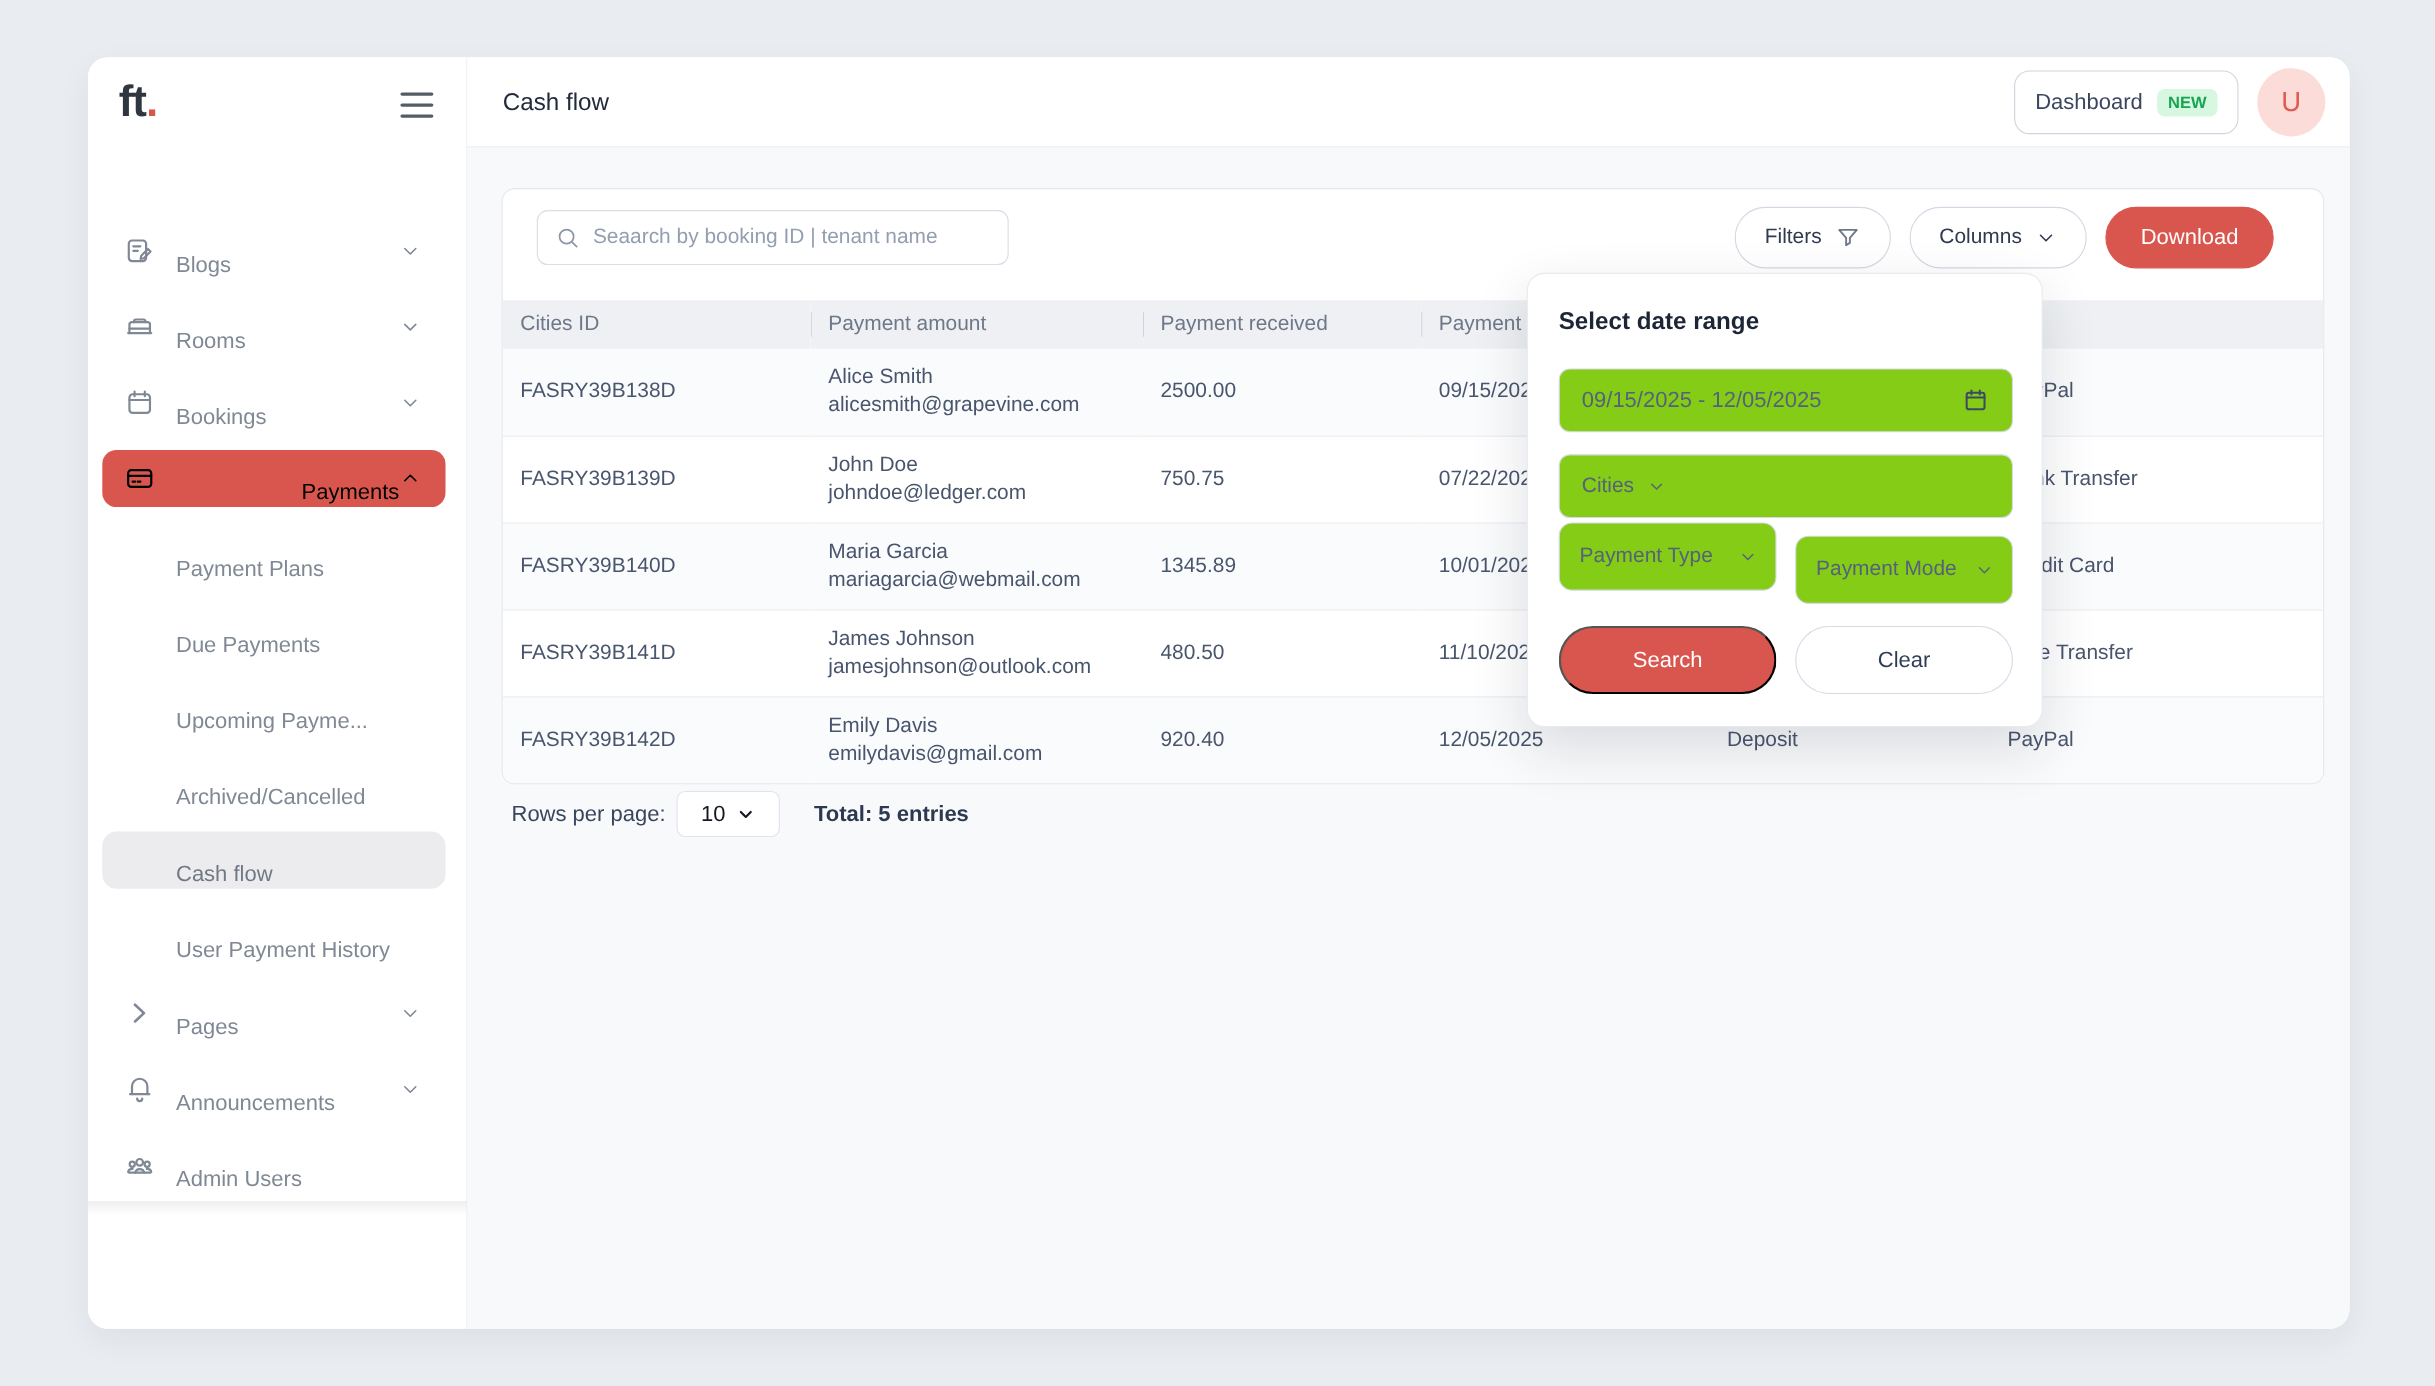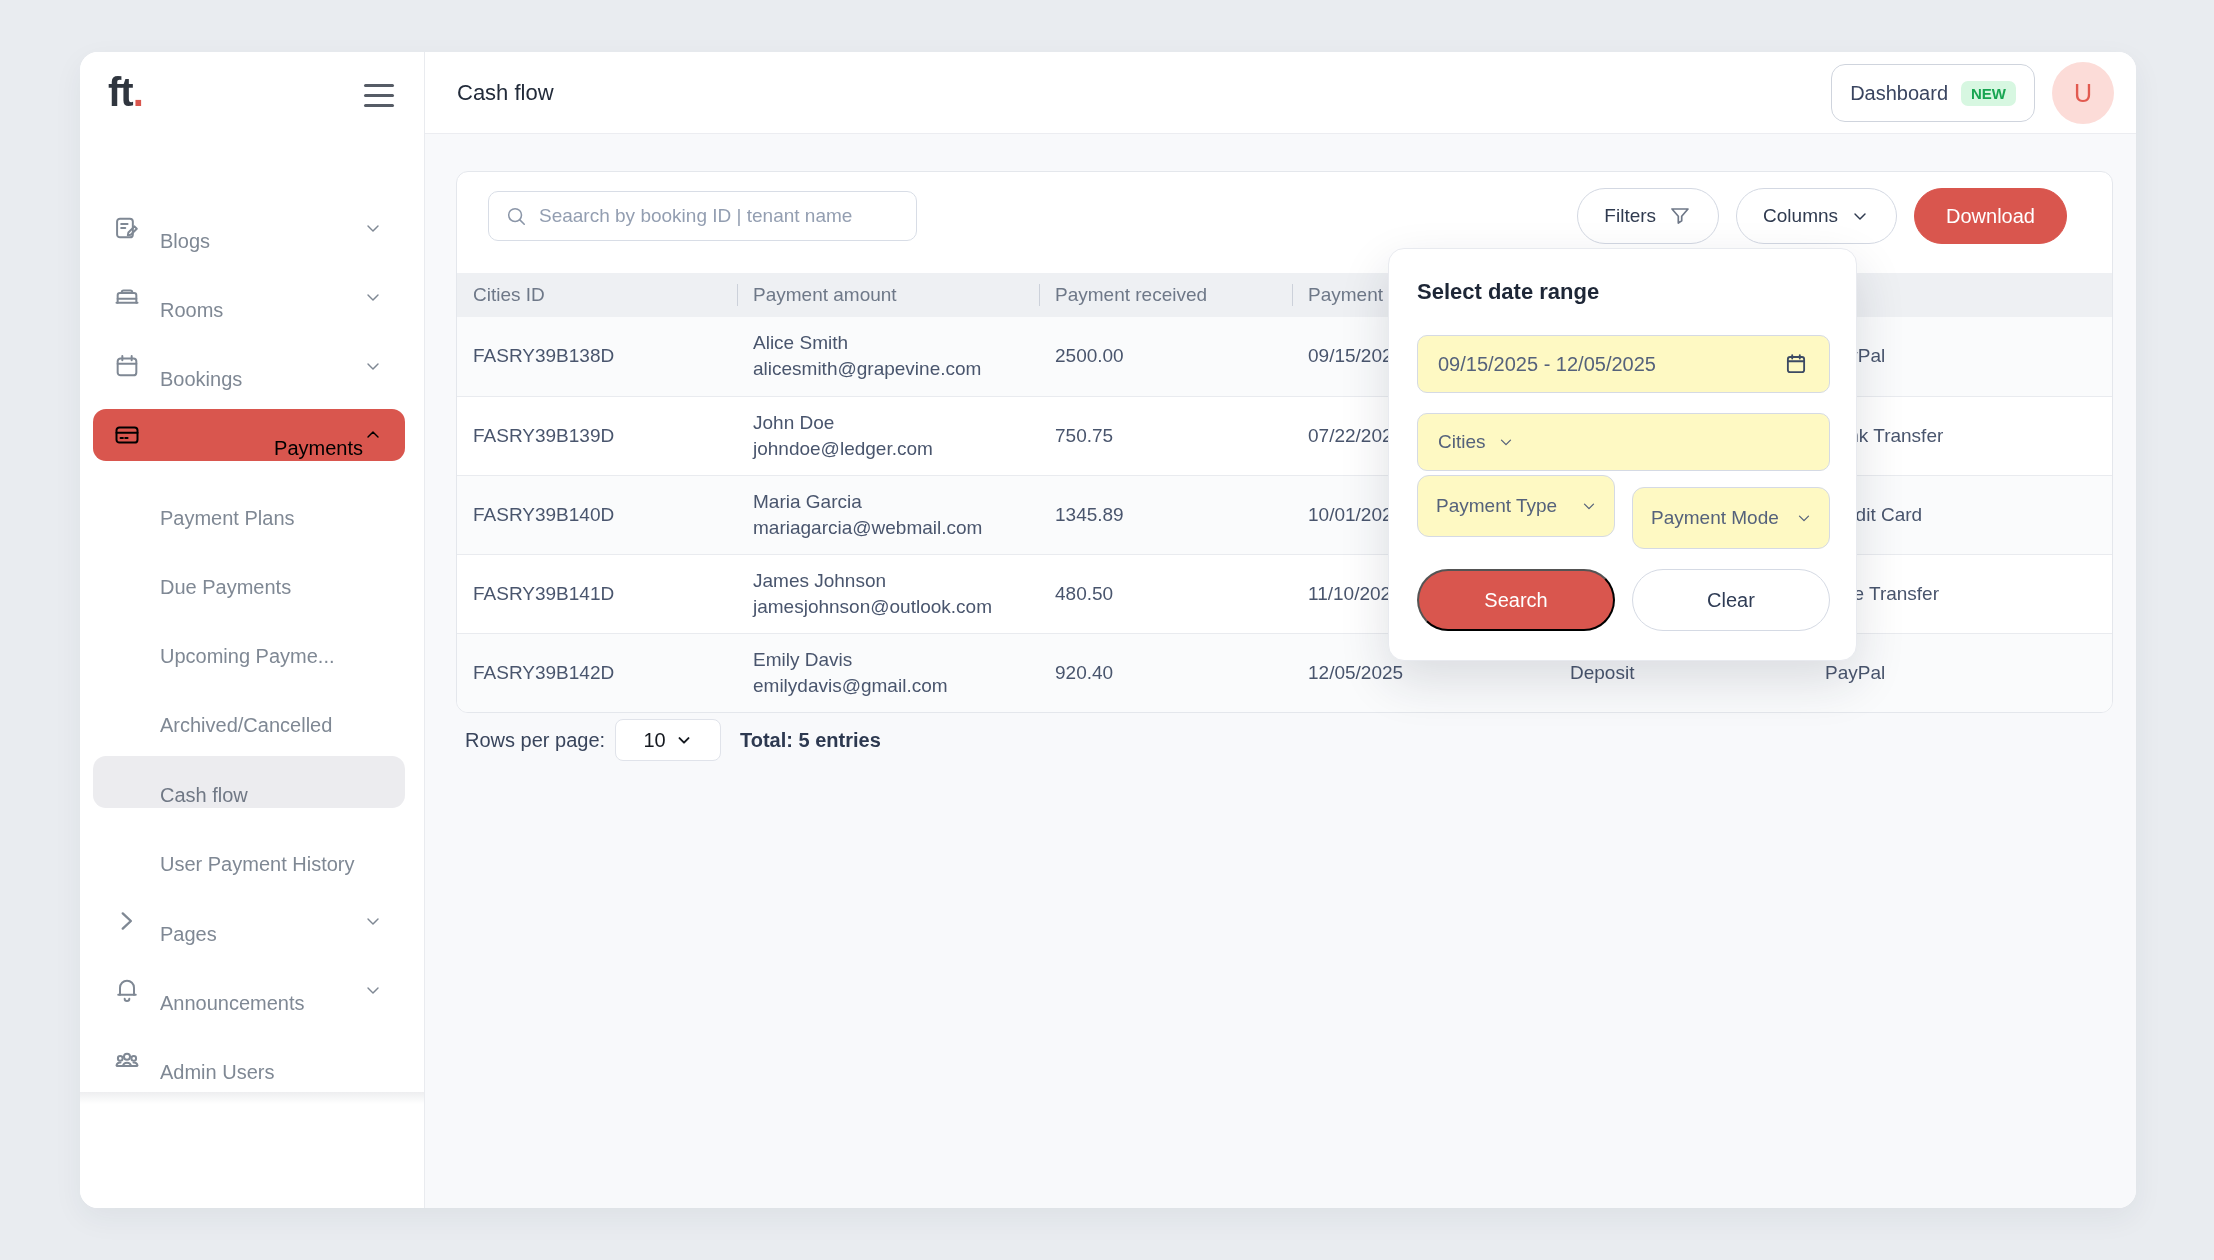--- a/index.html
+++ b/index.html
@@ -57,30 +57,30 @@
   table.grid th{height:44px; background:#eef0f3; color:#6e7888; font-weight:400; font-size:19px;
       text-align:left; padding-left:16px; position:relative; white-space:nowrap; overflow:hidden;}
   table.grid th + th::before{content:''; position:absolute; left:0; top:11px; width:1px; height:22px; background:#ccd1da;}
   table.grid td{height:79px; font-size:19px; color:#49556d; padding-left:16px; white-space:nowrap; overflow:hidden;}
   table.grid tbody tr{border-top:1px solid #e9ebef;}
   table.grid tbody tr:first-child{border-top:none;}
   table.grid tbody tr:nth-child(odd){background:#fafbfc;}
   .tenant .nm{line-height:26px;} .tenant .em{line-height:26px;}
   
   .rpp-label{position:absolute; left:40px; top:667px; height:42px; line-height:42px; font-size:20px; color:#39455c;}
-  .rpp-select{position:absolute; left:190px; top:667px; width:106px; height:42px; border:1px solid #e0e3ea;
+  .rpp-select{position:absolute; left:190px; top:667px; width:94px; height:42px; border:1px solid #e0e3ea;
       border-radius:8px; background:#fff; display:flex; align-items:center; justify-content:center; gap:9px;
       font-size:20px; color:#14181f; cursor:pointer;}
   .total-label{position:absolute; left:315px; top:667px; height:42px; line-height:42px; font-size:20px;
       font-weight:700; color:#2d3950;}
   
   .popup{position:absolute; left:963px; top:196px; width:469px; height:413px; background:#fff; z-index:10;
       border:1px solid #e8eaef; border-radius:16px; box-shadow:0 20px 50px rgba(25,35,55,.14);}
   .popup .title{position:absolute; left:28px; top:30px; font-size:22px; font-weight:700; color:#1d2636;}
-  .fld{position:absolute; border:1px solid #d5dae4; border-radius:10px; background:#fef9c3; display:flex;
+  .fld{position:absolute; border:1px solid #d5dae4; border-radius:10px; background:#84cc16; display:flex;
       align-items:center; color:#55627b; font-size:19px; cursor:pointer;}
   .fld.date{left:28px; top:86px; width:413px; height:58px; padding:0 20px; font-size:20px;}
   .fld.date .grow{flex:1;}
   .fld.cities{left:28px; top:164px; width:413px; height:58px; padding:16px 20px; gap:11px;}
   .fld.half{height:62px; width:198px; border-radius:12px; padding:0 16px 0 18px; justify-content:space-between;}
   .fld.type{left:28px; top:226px;text-align:right;} .fld.mode{left:243px; top:238px;}
   .pbtn{position:absolute; top:320px; width:198px; height:62px; border-radius:31px; display:flex;
       align-items:center; justify-content:center; font-size:20px; cursor:pointer;}
   .pbtn.search{left:28px; background:var(--accent); color:#fff;}
   .pbtn.clear{left:243px; background:#fff; border:1px solid #d5dae4; color:#2f3c55;}

